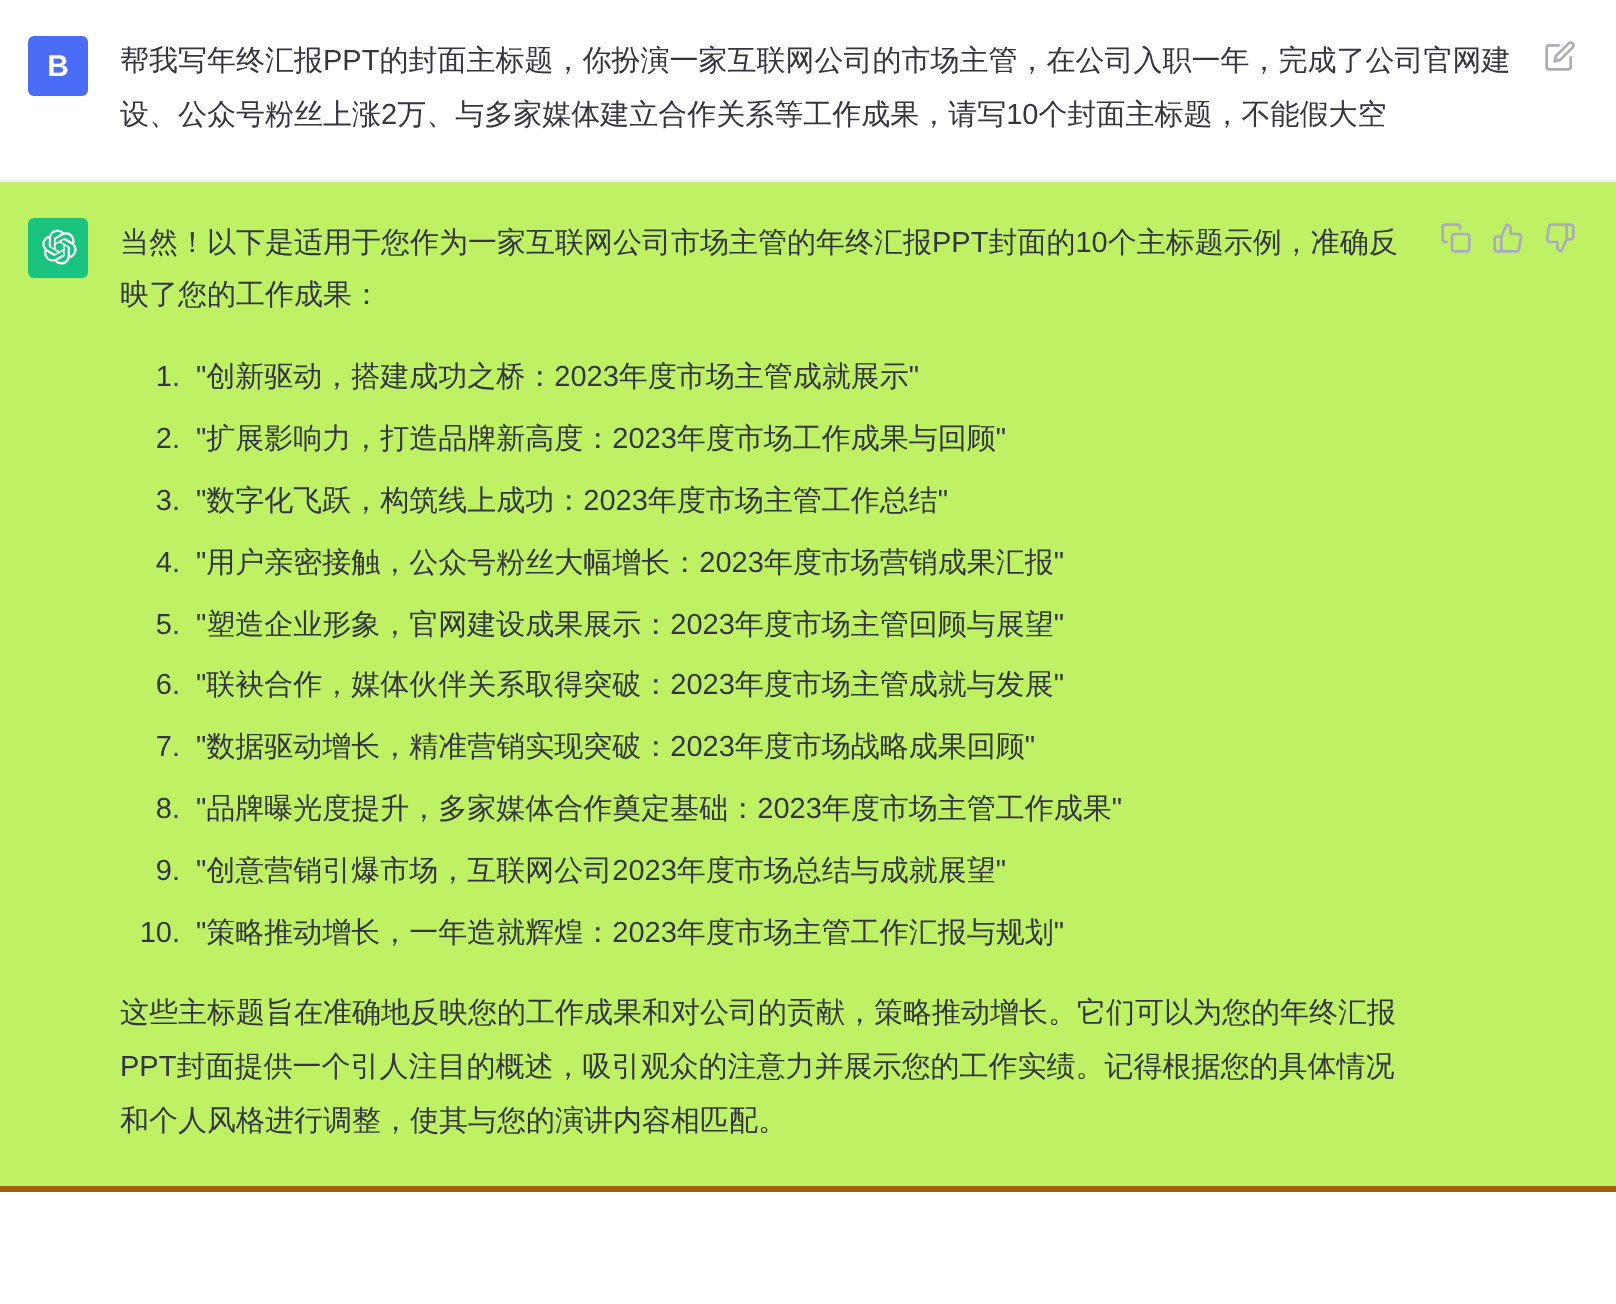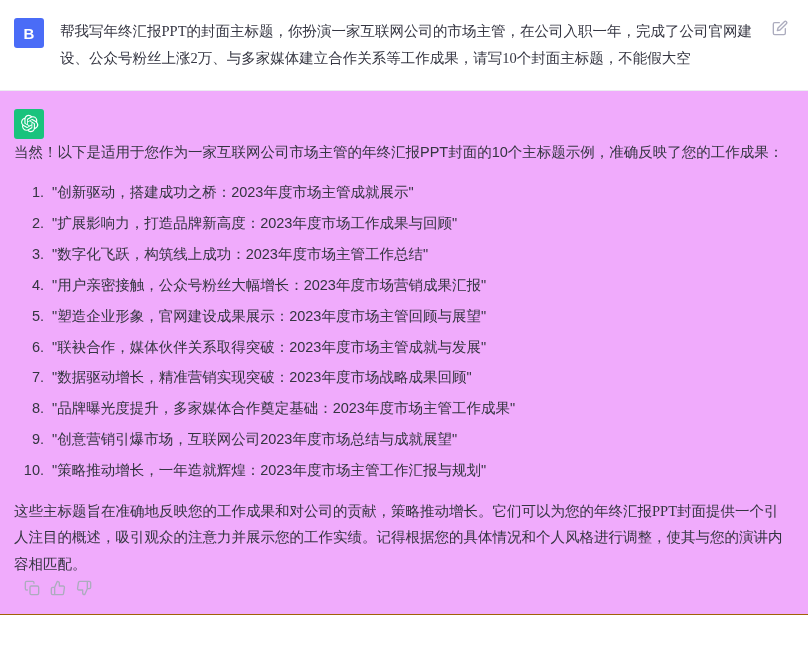--- a/index.html
+++ b/index.html
@@ -20,23 +20,22 @@
     display: flex;
     padding: 18px 20px 18px 14px;
     box-sizing: border-box;
     width: 808px;
   }
   .msg.user {
     background: #ffffff;
     border-bottom: 1px solid #ececf1;
   }
   .msg.assistant {
-    background: #f0abfc;
-    border-bottom: 1px solid #a16207;
-    flex-direction: column;
+    background: #bef264;
+    border-bottom: 3px solid #a16207;
   }
 
   .avatar {
     width: 30px;
     height: 30px;
     border-radius: 3px;
     flex: 0 0 30px;
     margin-right: 16px;
     display: flex;
     align-items: center;
@@ -73,21 +72,21 @@
     width: 16px;
     height: 16px;
     color: #acacbe;
     display: block;
   }
   .act-icon svg { display: block; }
 
   p.para {
     margin: 0 0 14px 0;
   }
-  p.para:last-child { margin-bottom: 0; font-family: Liberation Serif, serif; }
+  p.para:last-child { margin-bottom: 0; }
 
   ol.title-list {
     margin: 14px 0 14px 0;
     padding-left: 34px;
     list-style: decimal;
   }
   ol.title-list li {
     margin-bottom: 4px;
     padding-left: 4px;
   }

